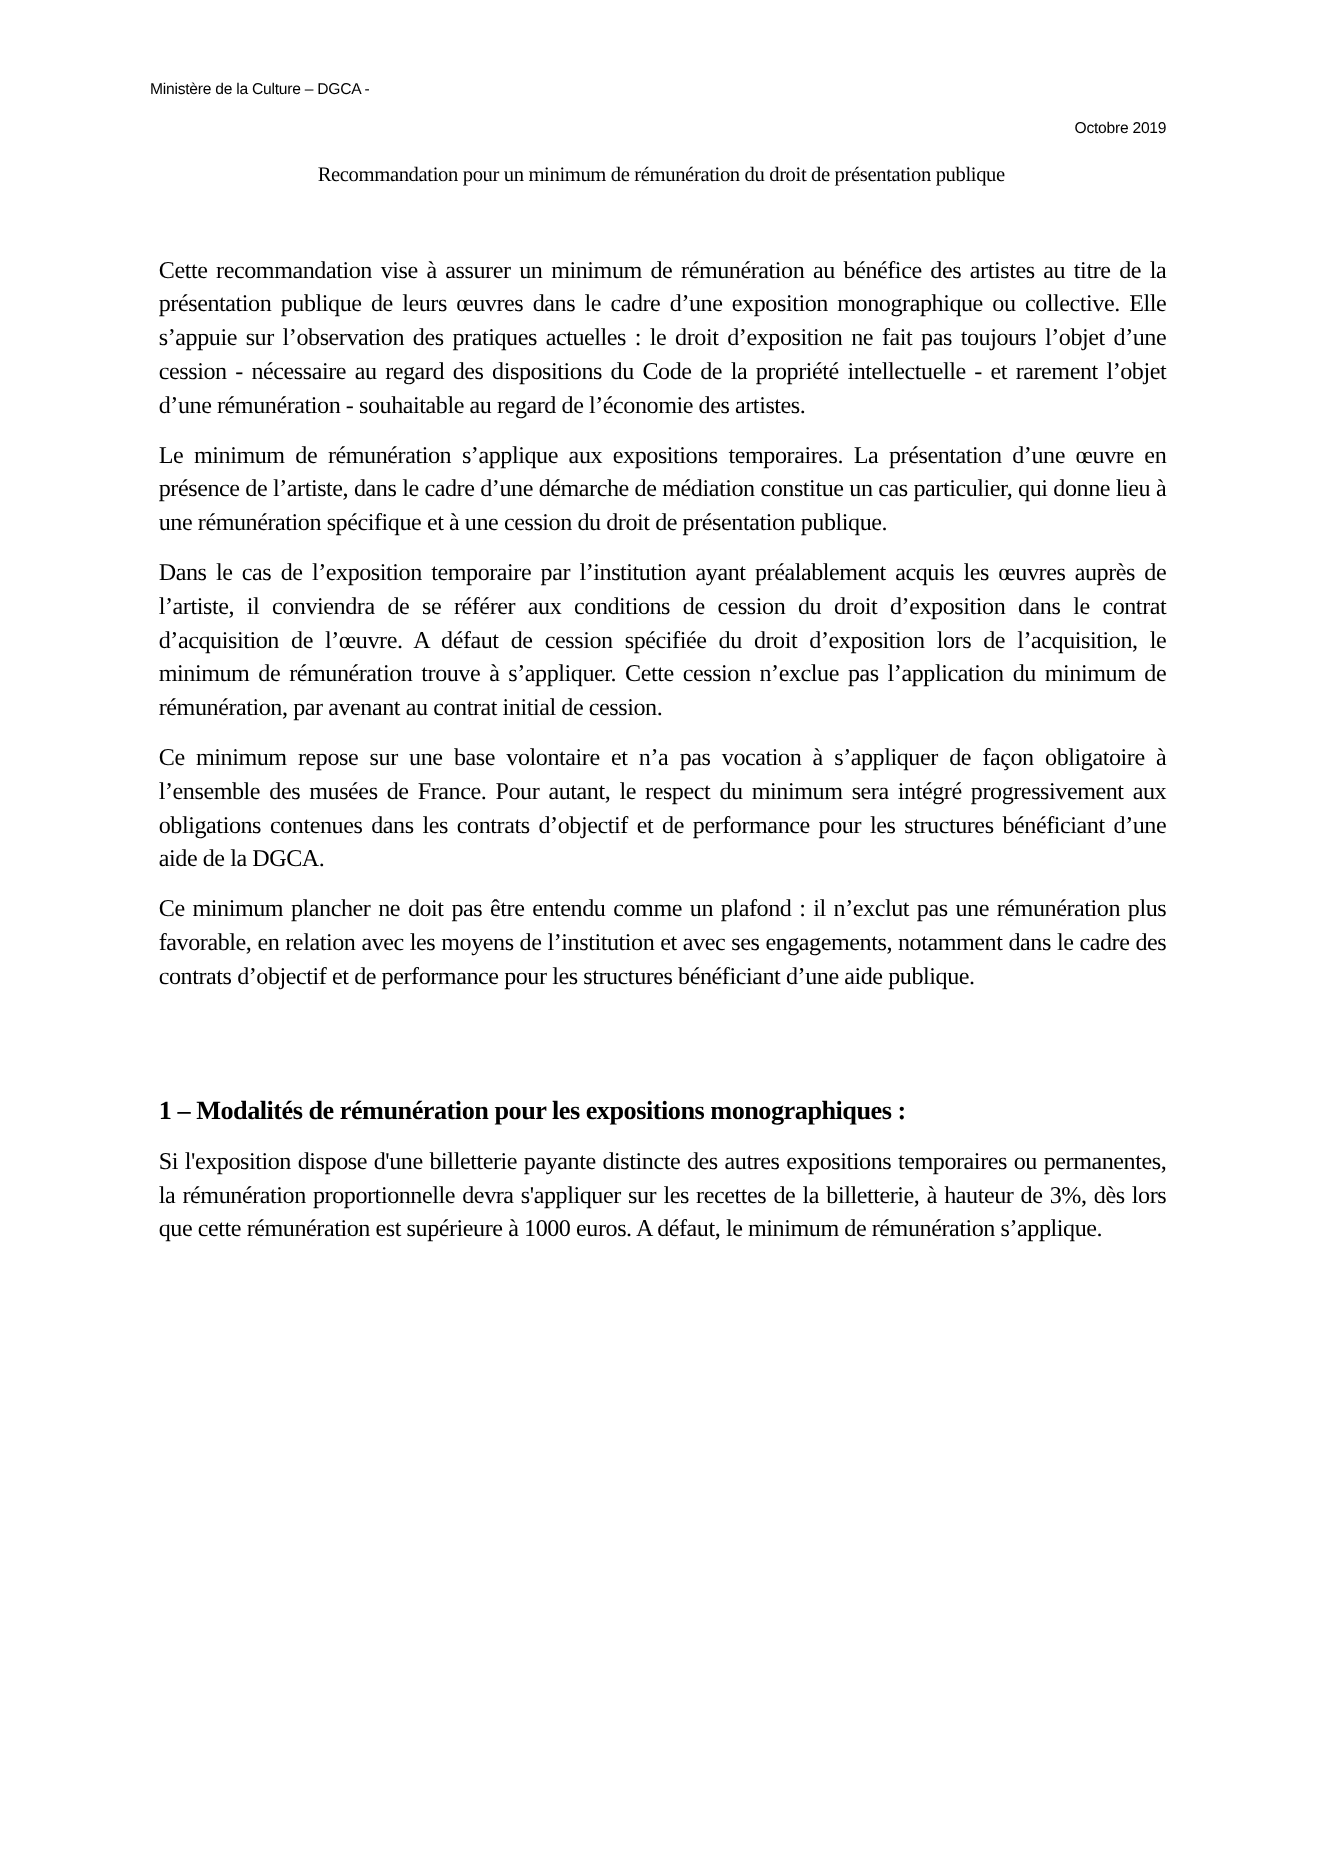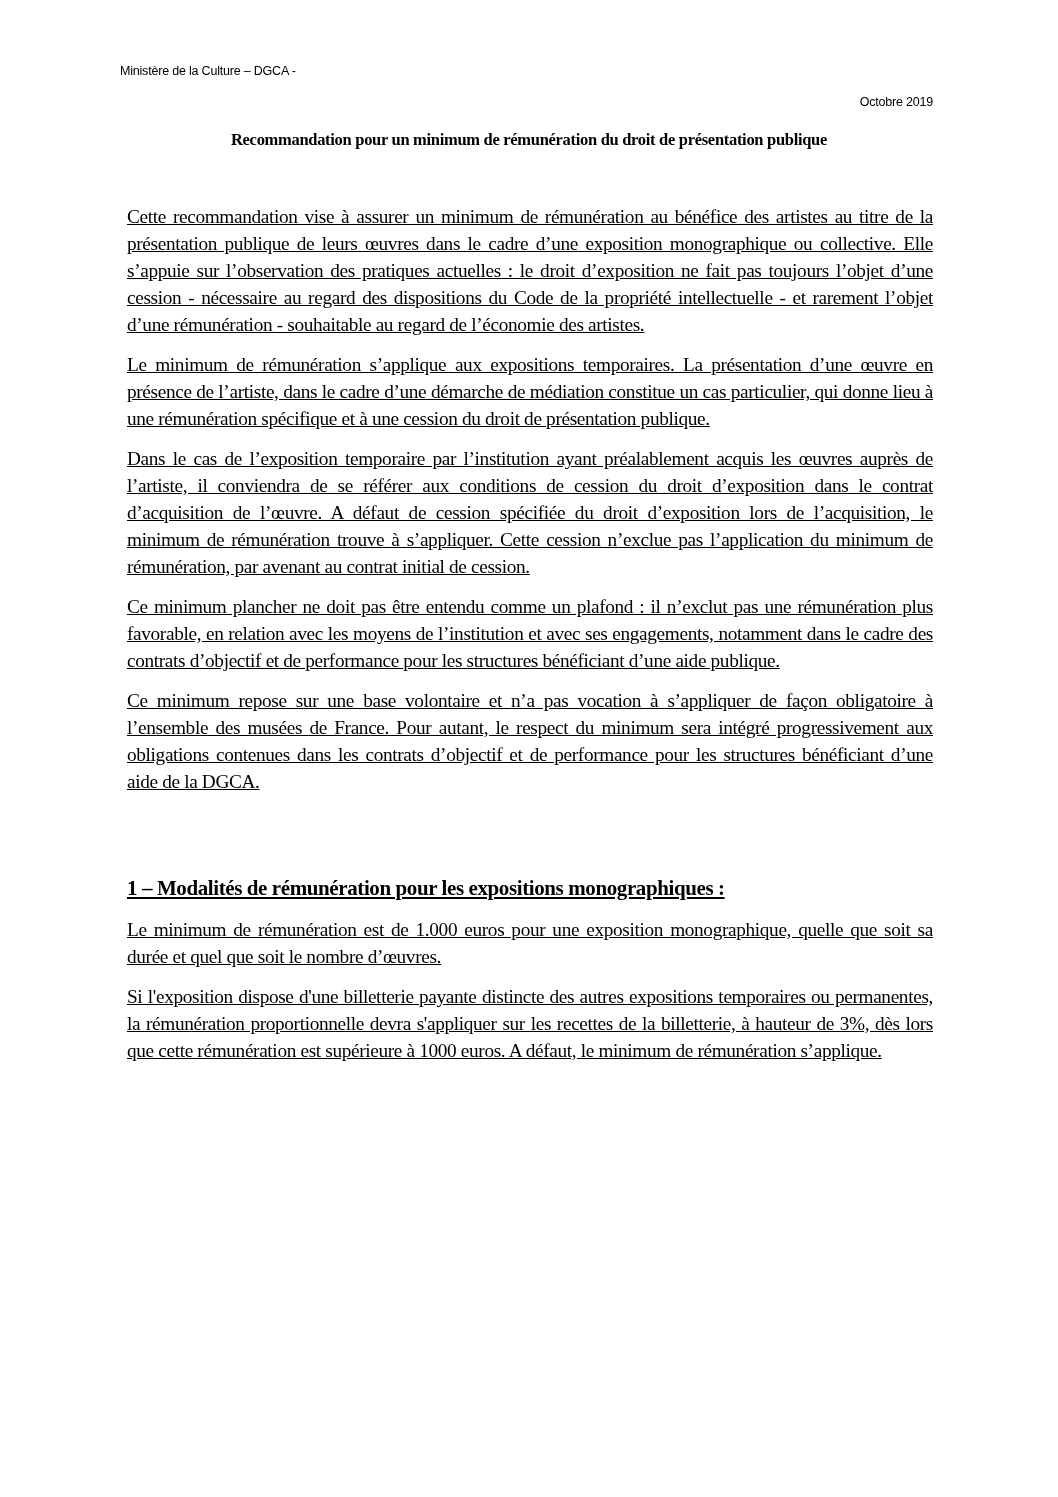--- a/index.html
+++ b/index.html
@@ -39,34 +39,33 @@
       letter-spacing: -0.2px;
       margin-top: 31px;
     }
     .doc-title {
       position: absolute;
       left: 0;
       width: 1058px;
       top: 130px;
       text-align: center;
       font-family: "Liberation Serif", serif;
-      font-weight: bold;
+      font-weight: normal;
       font-size: 16.5px;
       letter-spacing: -0.3px;
     }
     .body-text {
       position: absolute;
       left: 127px;
       width: 806px;
       top: 203px;
       font-family: "Liberation Serif", serif;
       font-size: 19.3px;
       line-height: 27px;
       letter-spacing: -0.35px;
-      text-decoration: underline;
     }
     .body-text p {
       margin: 0 0 13px 0;
       text-align: justify;
       text-justify: inter-word;
     }
     .section-gap {
       height: 67px;
     }
     .section-heading {
@@ -82,22 +81,21 @@
 <div class="page">
   <div class="header-left">Ministère de la Culture – DGCA -</div>
   <div class="header-right">Octobre 2019</div>
 
   <div class="doc-title">Recommandation pour un minimum de rémunération du droit de présentation publique</div>
 
   <div class="body-text">
     <p>Cette recommandation vise à assurer un minimum de rémunération au bénéfice des artistes au titre de la présentation publique de leurs œuvres dans le cadre d’une exposition monographique ou collective. Elle s’appuie sur l’observation des pratiques actuelles : le droit d’exposition ne fait pas toujours l’objet d’une cession - nécessaire au regard des dispositions du Code de la propriété intellectuelle - et rarement l’objet d’une rémunération - souhaitable au regard de l’économie des artistes.</p>
     <p>Le minimum de rémunération s’applique aux expositions temporaires. La présentation d’une œuvre en présence de l’artiste, dans le cadre d’une démarche de médiation constitue un cas particulier, qui donne lieu à une rémunération spécifique et à une cession du droit de présentation publique.</p>
     <p>Dans le cas de l’exposition temporaire par l’institution ayant préalablement acquis les œuvres auprès de l’artiste, il conviendra de se référer aux conditions de cession du droit d’exposition dans le contrat d’acquisition de l’œuvre. A défaut de cession spécifiée du droit d’exposition lors de l’acquisition, le minimum de rémunération trouve à s’appliquer. Cette cession n’exclue pas l’application du minimum de rémunération, par avenant au contrat initial de cession.</p>
+    <p>Ce minimum repose sur une base volontaire et n’a pas vocation à s’appliquer de façon obligatoire à l’ensemble des musées de France. Pour autant, le respect du minimum sera intégré progressivement aux obligations contenues dans les contrats d’objectif et de performance pour les structures bénéficiant d’une aide de la DGCA.</p>
     <p>Ce minimum plancher ne doit pas être entendu comme un plafond : il n’exclut pas une rémunération plus favorable, en relation avec les moyens de l’institution et avec ses engagements, notamment dans le cadre des contrats d’objectif et de performance pour les structures bénéficiant d’une aide publique.</p>
-    <p>Ce minimum repose sur une base volontaire et n’a pas vocation à s’appliquer de façon obligatoire à l’ensemble des musées de France. Pour autant, le respect du minimum sera intégré progressivement aux obligations contenues dans les contrats d’objectif et de performance pour les structures bénéficiant d’une aide de la DGCA.</p>
 
     <div class="section-gap"></div>
 
     <div class="section-heading">1 – Modalités de rémunération pour les expositions monographiques :</div>
-    <p>Le minimum de rémunération est de 1.000 euros pour une exposition monographique, quelle que soit sa durée et quel que soit le nombre d’œuvres.</p>
     <p>Si l'exposition dispose d'une billetterie payante distincte des autres expositions temporaires ou permanentes, la rémunération proportionnelle devra s'appliquer sur les recettes de la billetterie, à hauteur de 3%, dès lors que cette rémunération est supérieure à 1000 euros. A défaut, le minimum de rémunération s’applique.</p>
   </div>
 </div>
 
 </body></html>

